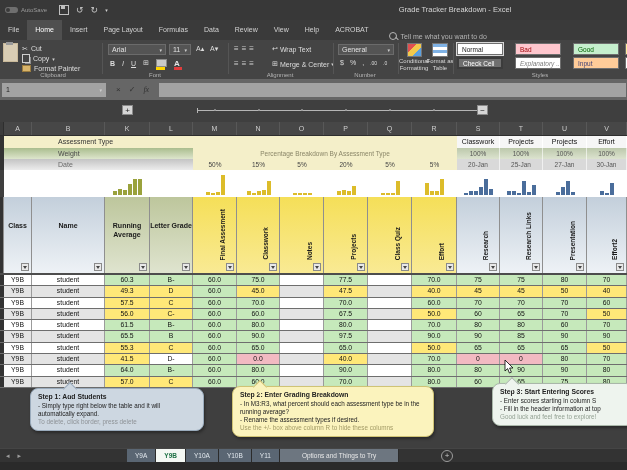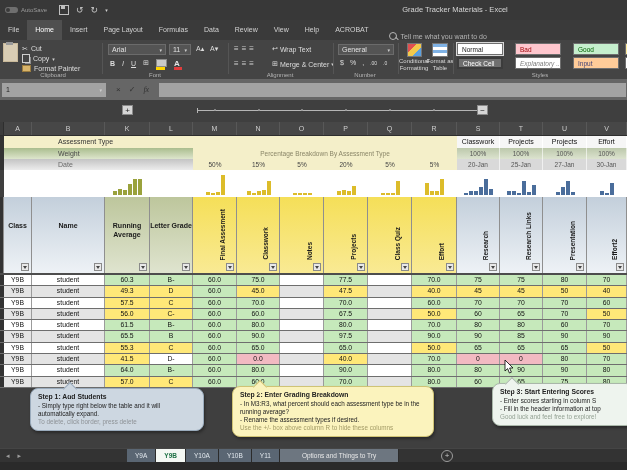--- a/index.html
+++ b/index.html
@@ -125,21 +125,21 @@
     <div class="autosave">
       <span class="as-pill"></span>
       <span>AutoSave</span>
     </div>
     <div class="qat">
       <span class="ic-save"></span>
       <span>↺</span>
       <span>↻</span>
       <span class="dd">▾</span>
     </div>
-    <div class="wtitle">Grade Tracker Materials - Excel</div>
+    <div class="wtitle">Grade Tracker Breakdown - Excel</div>
   </div>
 
   <div class="ribbontabs">
     <div id="rtabs" style="display:flex;height:20px;">
         <div class="rtab">File</div>
         <div class="rtab active">Home</div>
         <div class="rtab">Insert</div>
         <div class="rtab">Page Layout</div>
         <div class="rtab">Formulas</div>
         <div class="rtab">Data</div>

